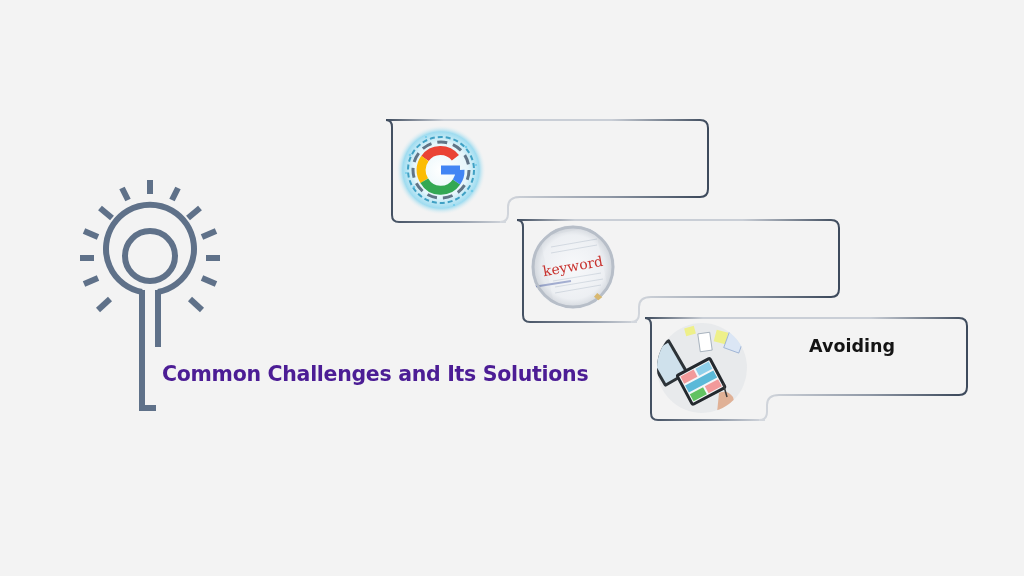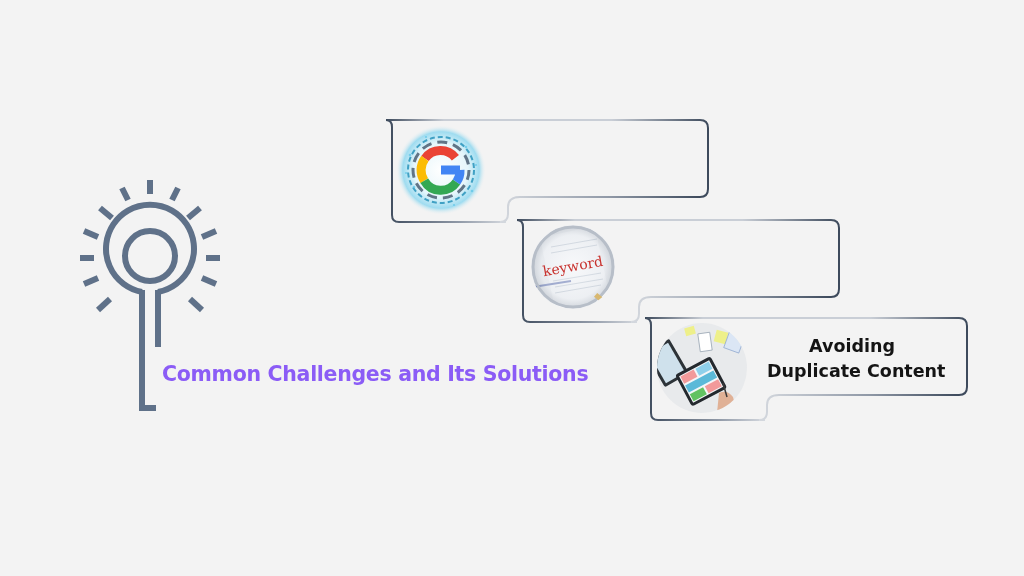--- a/index.html
+++ b/index.html
@@ -13,21 +13,21 @@
 
     .bulb-icon { position: absolute; left: 70px; top: 176px; width: 170px; height: 240px; }
 
     .main-title {
       position: absolute;
       left: 162px; top: 362px;
       font-family: "DejaVu Sans", sans-serif;
       font-weight: bold;
       font-size: 20.5px;
       letter-spacing: -0.3px;
-      color: #8b5cf6;
+      color: #4c1d95;
       white-space: nowrap;
     }
 
     .card { position: absolute; width: 330px; height: 108px; }
     .card svg.frame { position: absolute; left: 0; top: 0; width: 330px; height: 108px; overflow: visible; }
     .card .thumb {
       position: absolute;
       width: 90px; height: 90px;
       border-radius: 50%;
       overflow: hidden;
@@ -208,17 +208,16 @@
           <rect x="28" y="64" width="15" height="8" fill="#62c262"></rect>
           <rect x="45" y="64" width="15" height="8" fill="#f29a9a"></rect>
         </g>
 
         <path d="M62 70 Q70 66 76 74 L80 90 L60 90 Z" fill="#e0b196"></path>
         <line x1="66" y1="60" x2="70" y2="74" stroke="#3a3a3a" stroke-width="1.5"></line>
       </svg>
     </div>
     <div class="label" style="left:124px; top:19px; width:170px;">
       <span>Avoiding</span>
-      <span>Duplicate Content</span>
     </div>
   </div>
 
 </div>
 
 </body></html>

